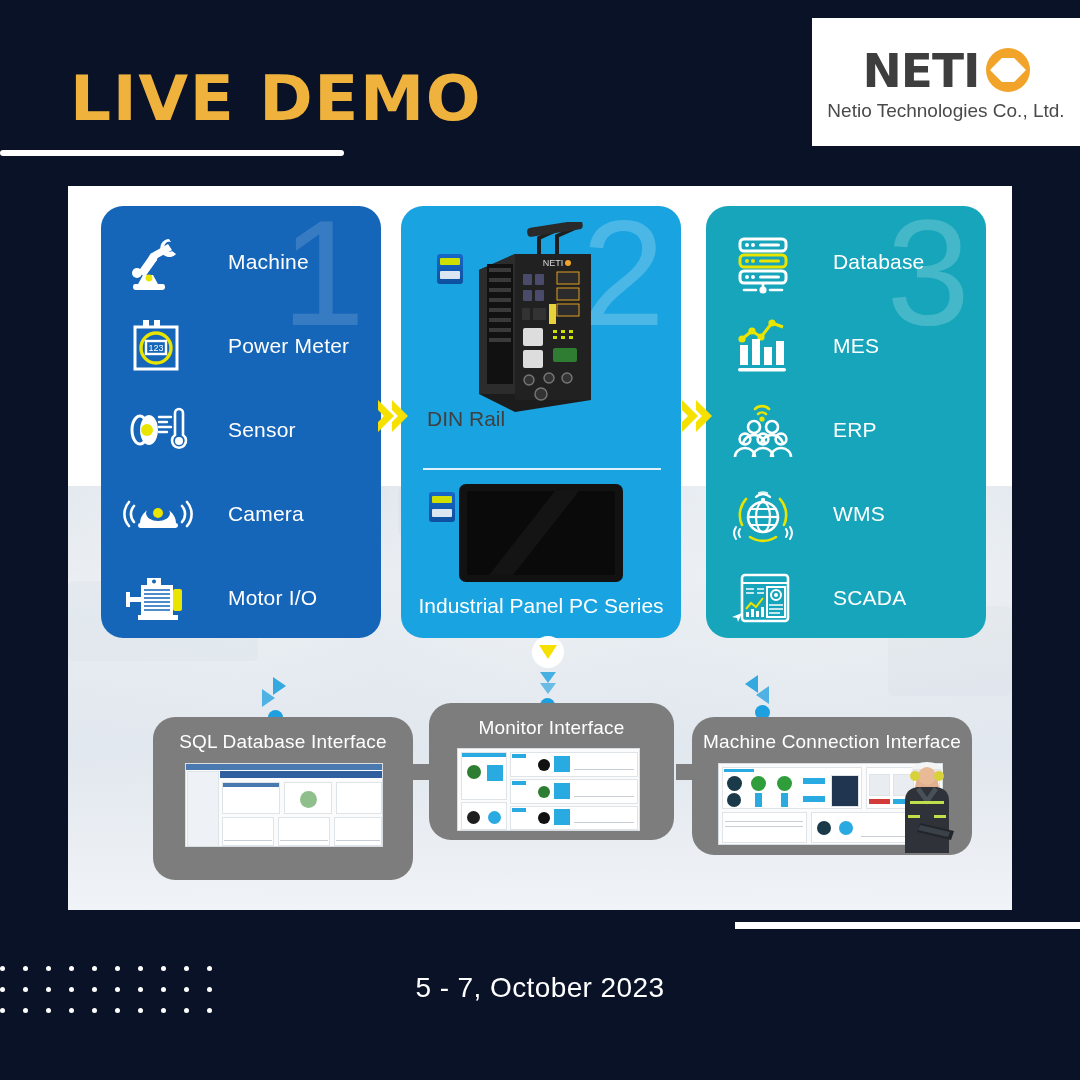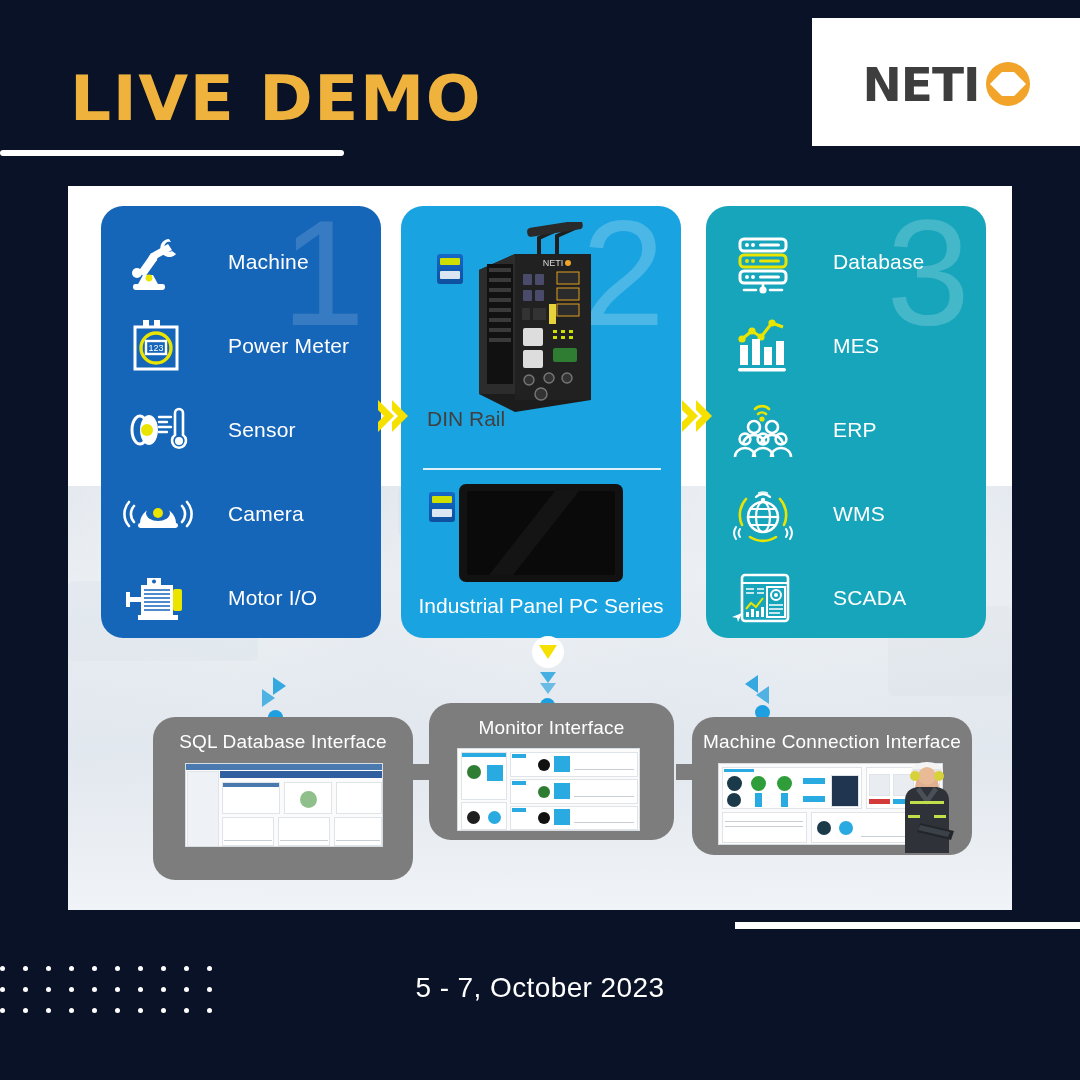--- a/index.html
+++ b/index.html
@@ -200,20 +200,21 @@
 
 <div class="header">
   <div class="live-demo-title">LIVE DEMO</div>
   <div class="title-underline"></div>
 
   <div class="logo-box">
     <div class="logo-row">
       <span class="logo-word">NETI</span>
       <span class="logo-mark"></span>
     </div>
+    <div class="logo-sub">Netio Technologies Co., Ltd.</div>
   </div>
 </div>
 
 <div class="canvas">
 
   <div class="bg-photo">
     <div class="bg-blob" style="left:40px;top:20px;width:120px;height:70px;"></div>
     <div class="bg-blob" style="left:200px;top:5px;width:90px;height:60px;"></div>
     <div class="bg-blob" style="left:330px;top:0px;width:110px;height:50px;opacity:.6;"></div>
     <div class="bg-blob" style="left:470px;top:10px;width:140px;height:60px;opacity:.5;"></div>

